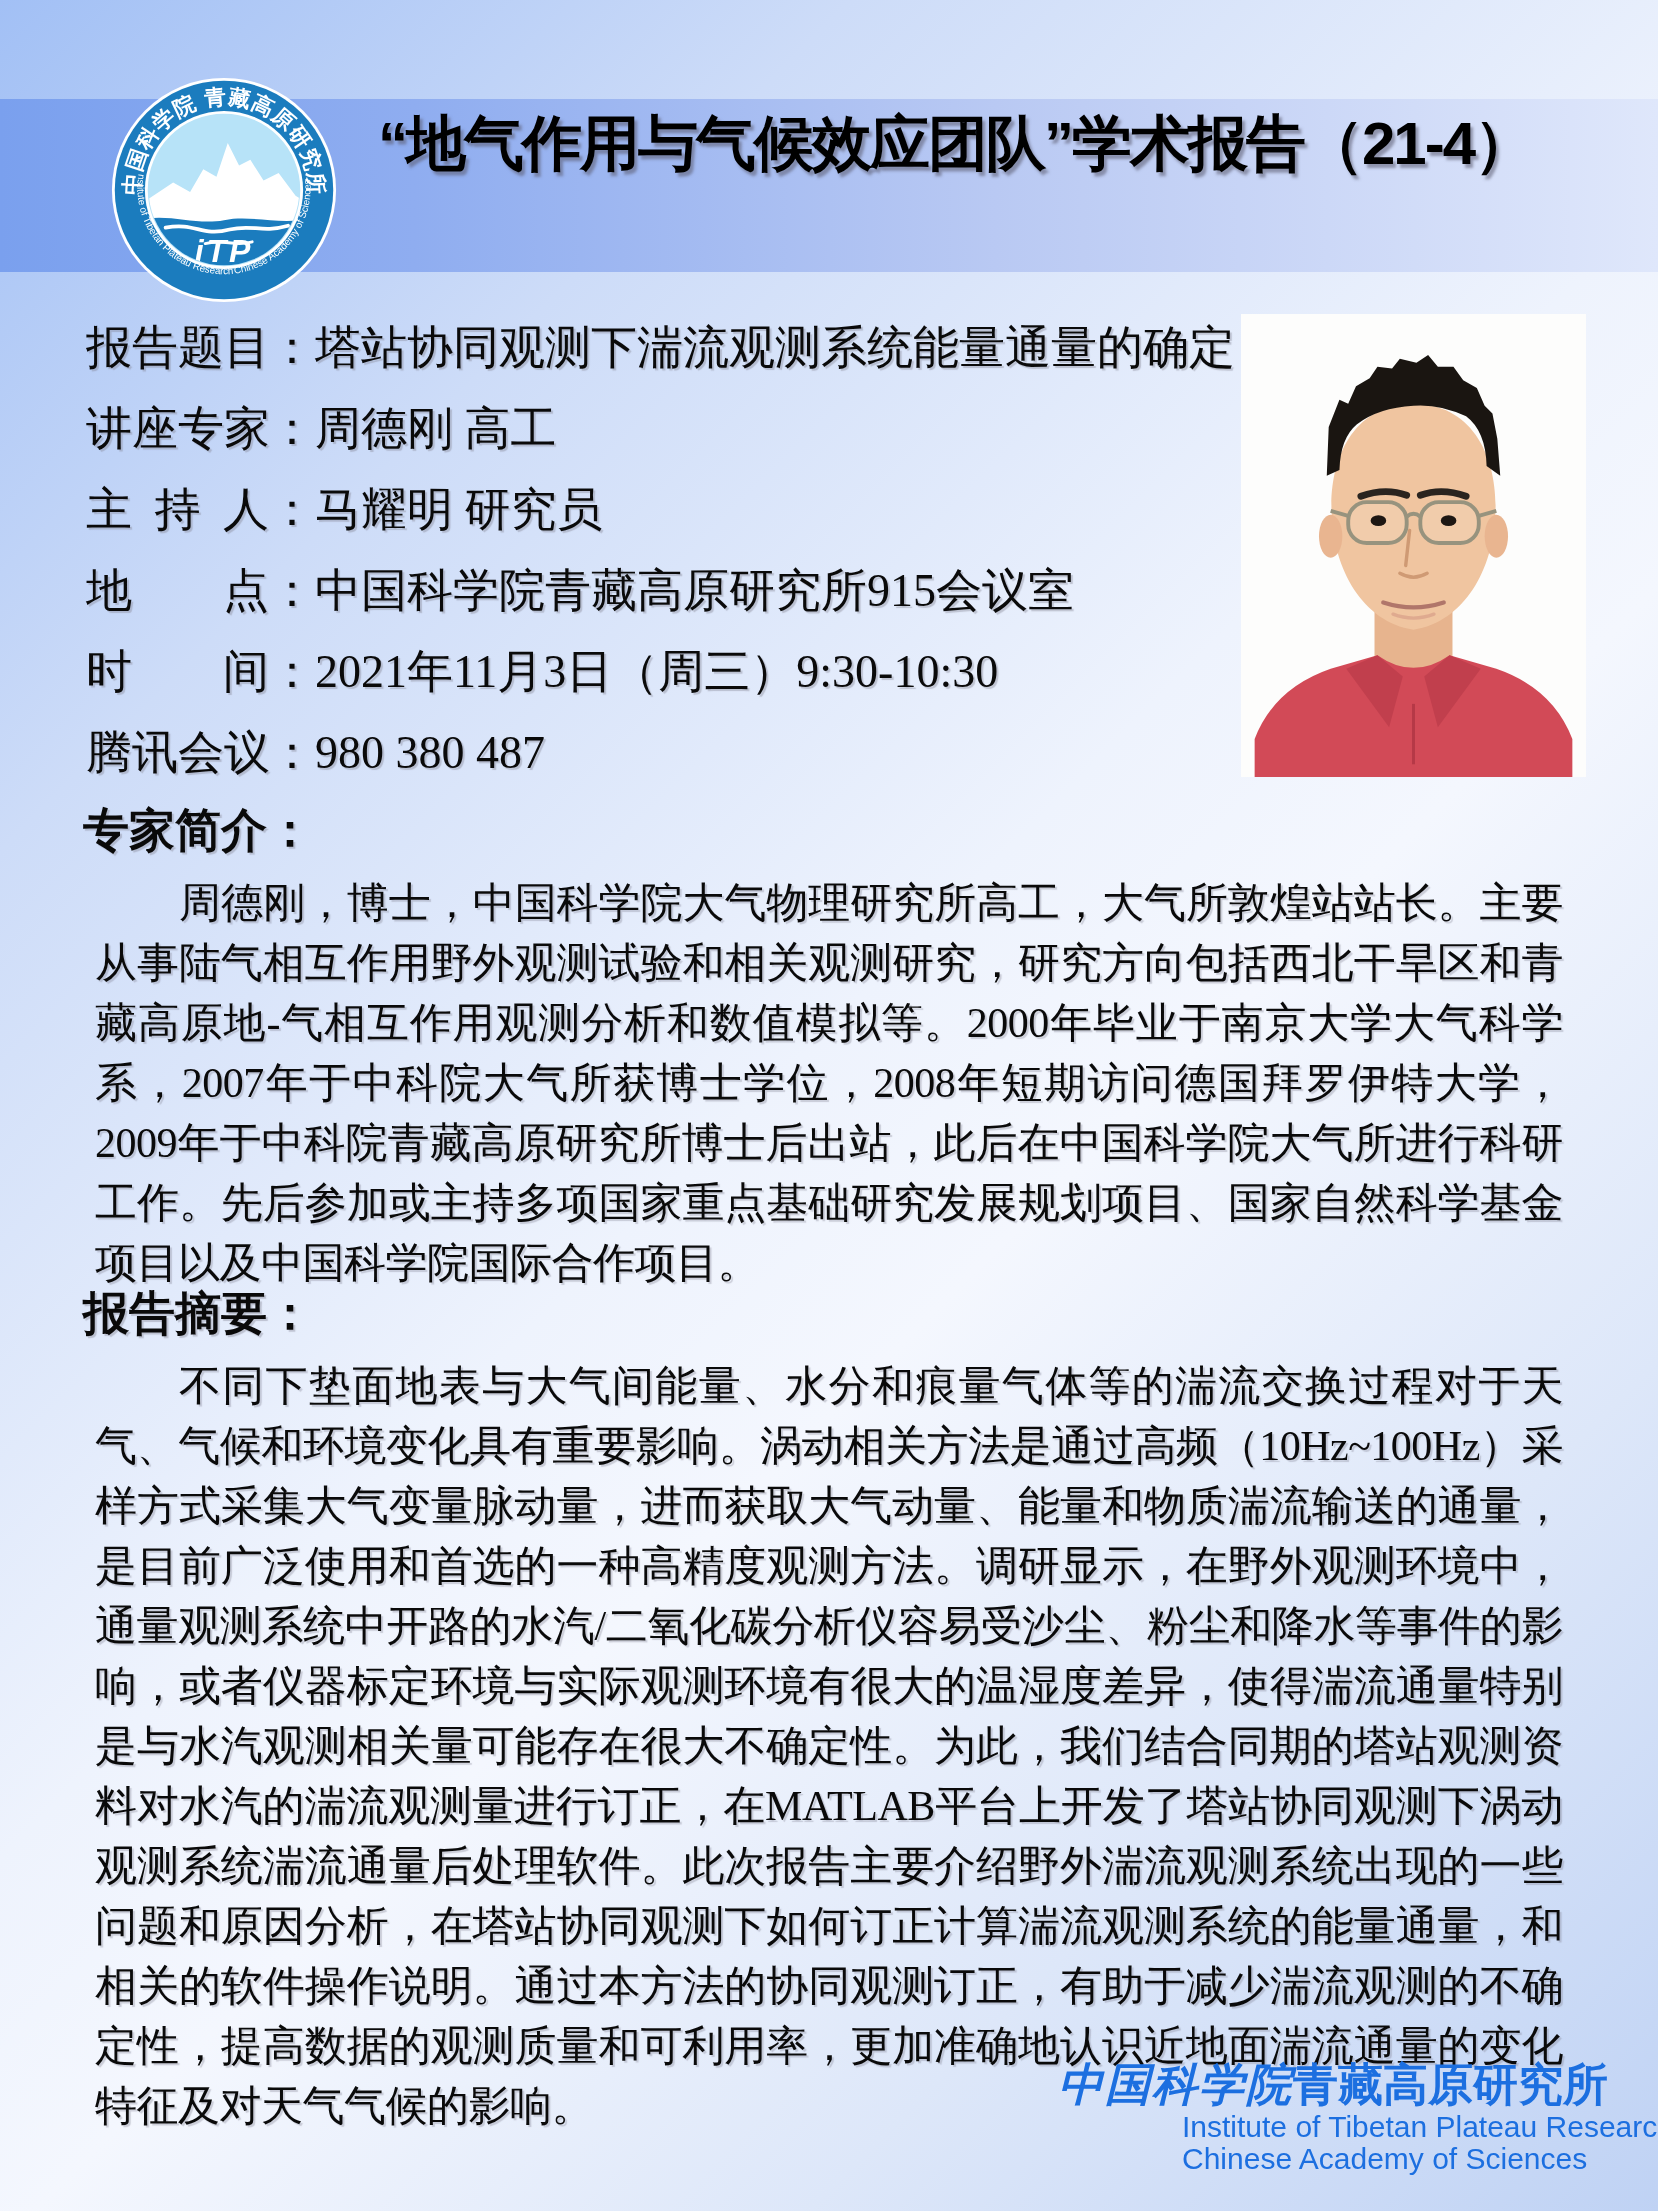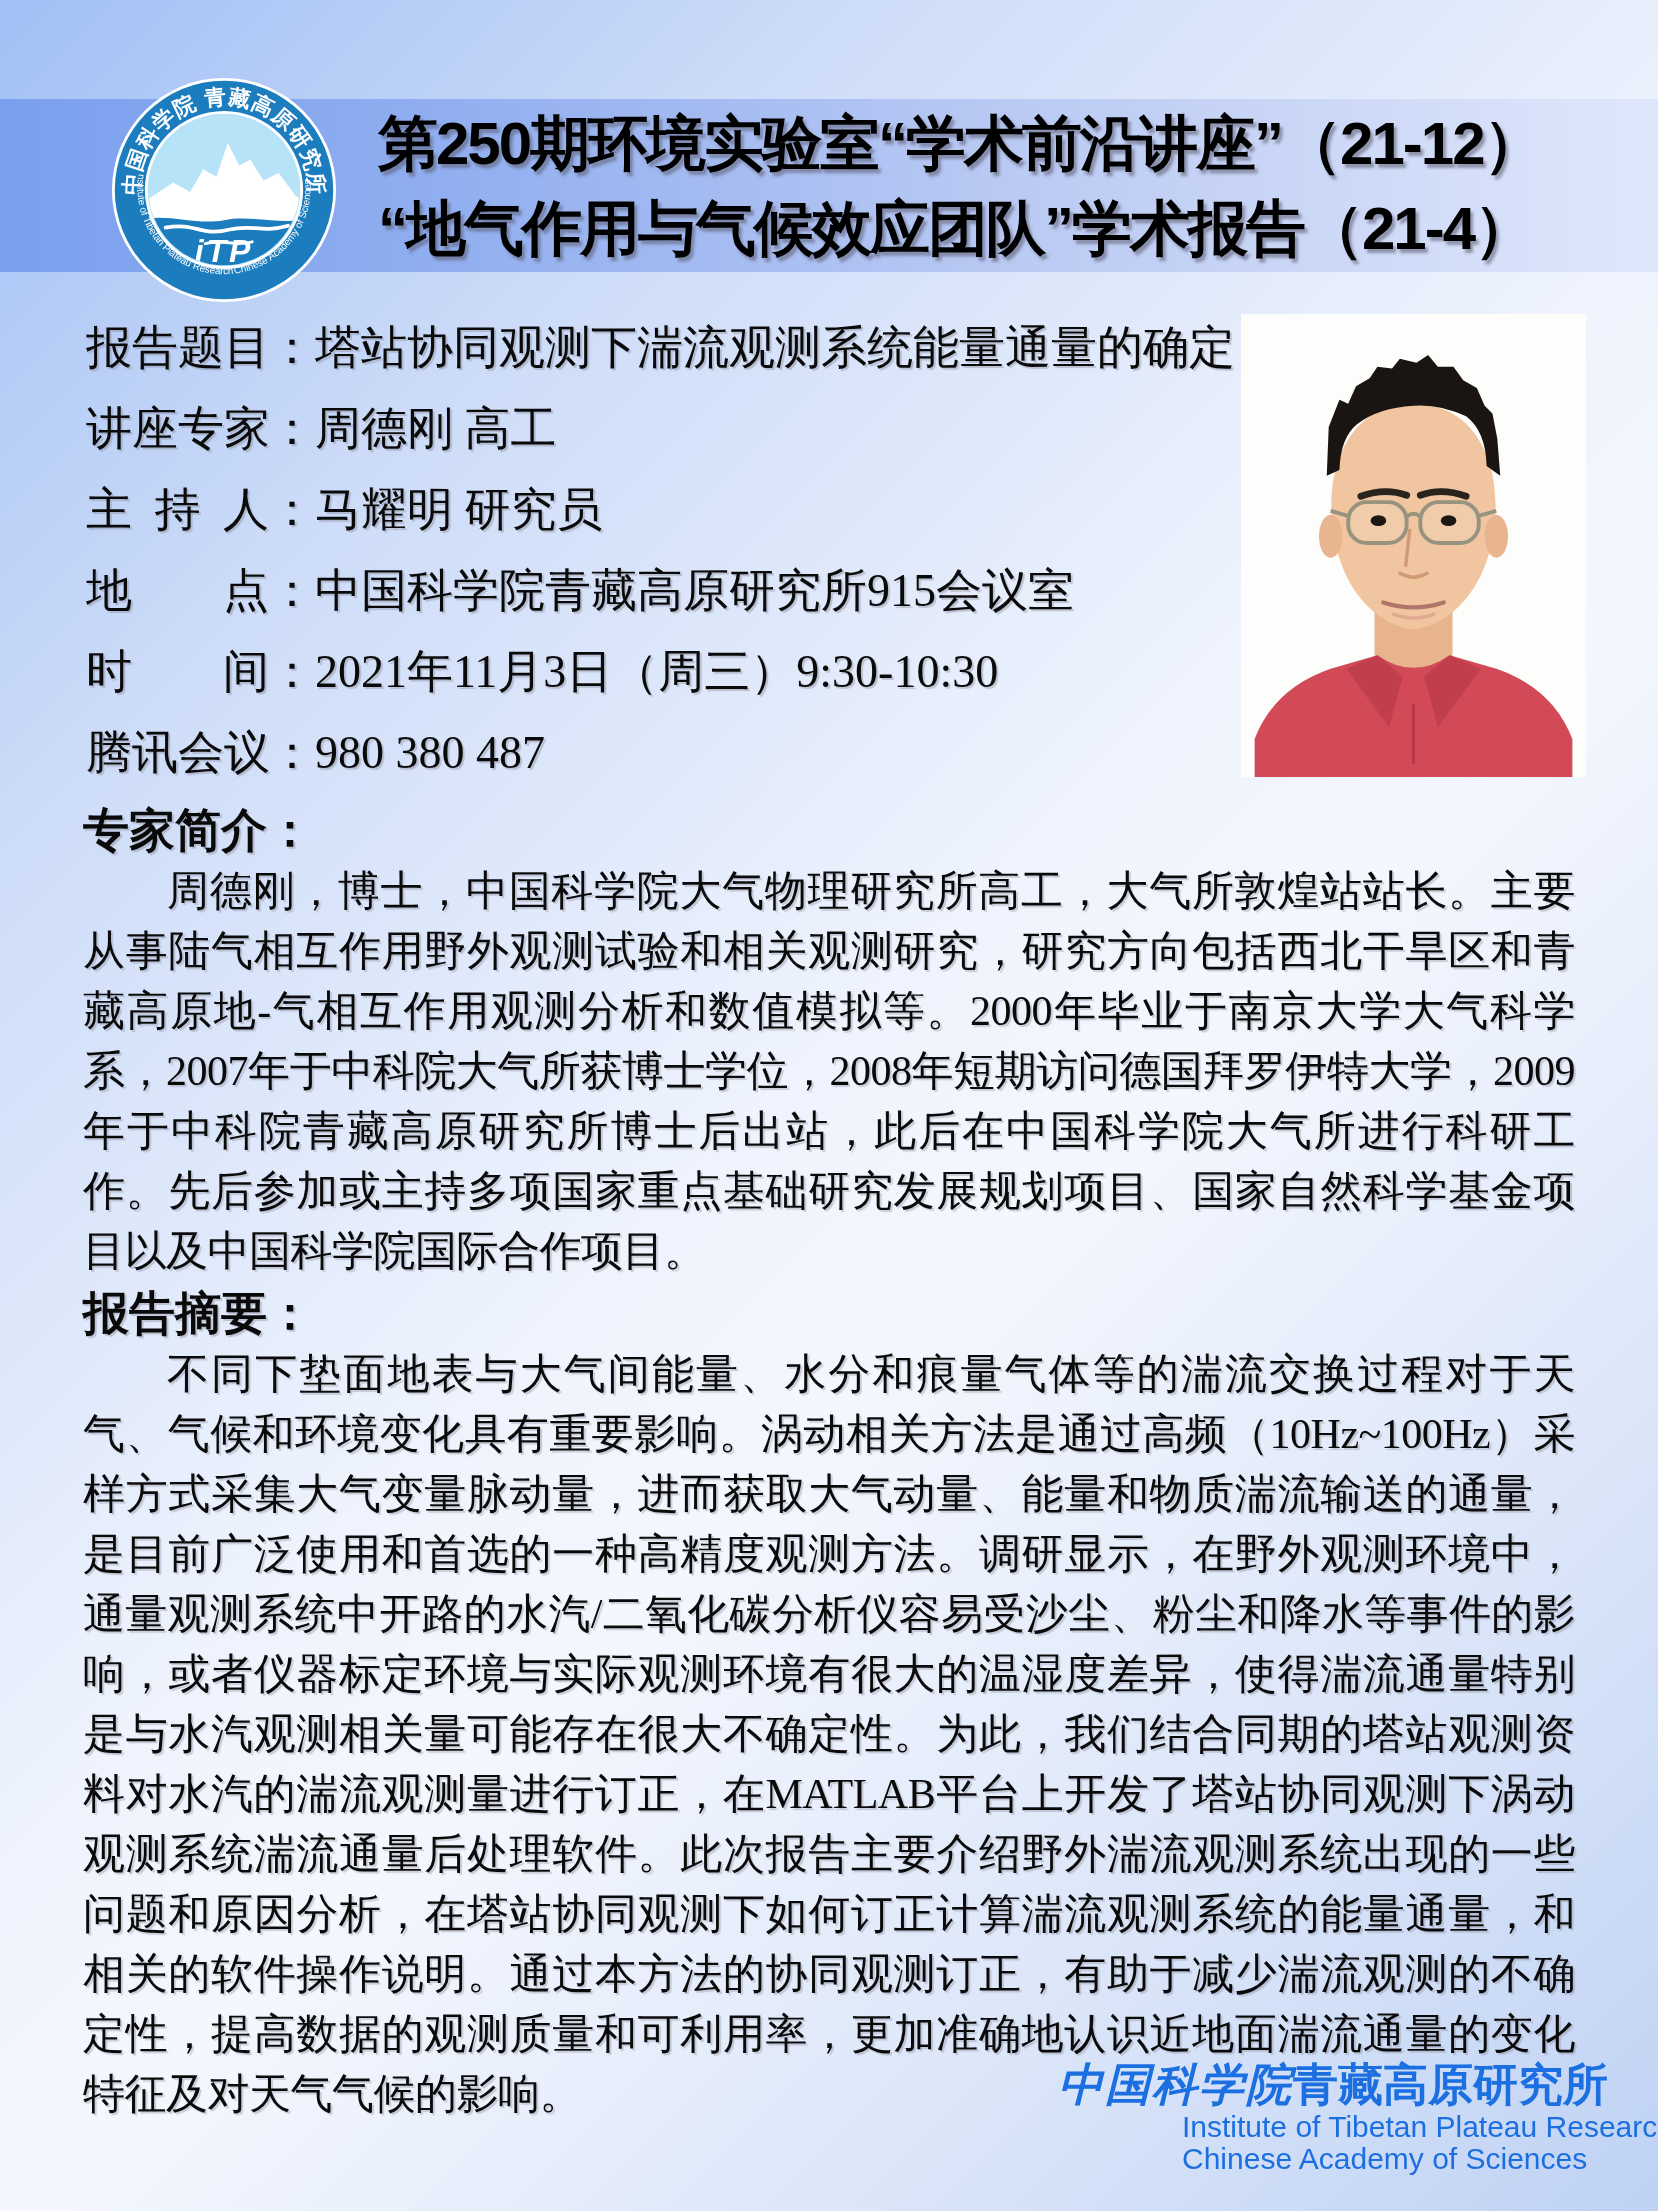--- a/index.html
+++ b/index.html
@@ -20,21 +20,21 @@
   }
   .logo{position:absolute;left:111px;top:77px;width:226px;height:226px;}
   .info{position:absolute;left:86px;top:307px;width:1151px;font-size:46px;font-weight:normal;
         text-shadow:2px 2px 1px rgba(130,130,145,.4);}
   .info-row{height:81px;line-height:81px;white-space:nowrap;}
   .info-label{display:inline-block;width:183px;text-align:justify;text-align-last:justify;vertical-align:top;}
   .info-colon{display:inline-block;}
   .section{position:absolute;left:83px;width:1492px;}
   .section-heading{font-size:46px;font-weight:bold;line-height:60px;
         text-shadow:2px 2px 1px rgba(130,130,145,.4);}
-  .section-text{margin:0;font-size:42px;line-height:60px;letter-spacing:-0.5px;
+  .section-text{margin:12px;font-size:42px;line-height:60px;letter-spacing:-0.5px;
         text-align:justify;text-indent:84px;text-shadow:2px 2px 1px rgba(130,130,145,.35);}
   .bio{top:801px;}
   .abstract{top:1284px;}
   .photo{position:absolute;left:1241px;top:314px;width:345px;height:463px;}
   .footer{position:absolute;left:1182px;top:2060px;color:#1c6fe0;}
   .footer-cn{font-size:45px;line-height:51px;font-weight:bold;white-space:nowrap;margin-left:-124px;}
   .footer-cn .script{font-style:italic;letter-spacing:2px;}
   .footer-en{font-family:"Liberation Sans",sans-serif;font-size:30px;line-height:32px;white-space:nowrap;}
 </style>
 </head>
@@ -68,21 +68,20 @@
     </text>
     <text font-family="Liberation Sans, sans-serif" font-size="10.5" fill="#ffffff">
       <textPath href="#arcBot" startOffset="26%" text-anchor="middle">Institute of Tibetan Plateau Research</textPath>
     </text>
     <text font-family="Liberation Sans, sans-serif" font-size="10.5" fill="#ffffff">
       <textPath href="#arcBot" startOffset="76%" text-anchor="middle">Chinese Academy of Sciences</textPath>
     </text>
   </svg>
 
   <div class="titles">
-    <div>第250期环境实验室“学术前沿讲座”（21-12）</div>
     <div>“地气作用与气候效应团队”学术报告（21-4）</div>
   </div>
 
   <div class="info">
     <div class="info-row"><span class="info-label">报告题目</span><span class="info-colon">：</span><span class="info-value">塔站协同观测下湍流观测系统能量通量的确定</span></div>
     <div class="info-row"><span class="info-label">讲座专家</span><span class="info-colon">：</span><span class="info-value">周德刚 高工</span></div>
     <div class="info-row"><span class="info-label">主持人</span><span class="info-colon">：</span><span class="info-value">马耀明 研究员</span></div>
     <div class="info-row"><span class="info-label">地点</span><span class="info-colon">：</span><span class="info-value">中国科学院青藏高原研究所915会议室</span></div>
     <div class="info-row"><span class="info-label">时间</span><span class="info-colon">：</span><span class="info-value">2021年11月3日（周三）9:30-10:30</span></div>
     <div class="info-row"><span class="info-label">腾讯会议</span><span class="info-colon">：</span><span class="info-value">980 380 487</span></div>

